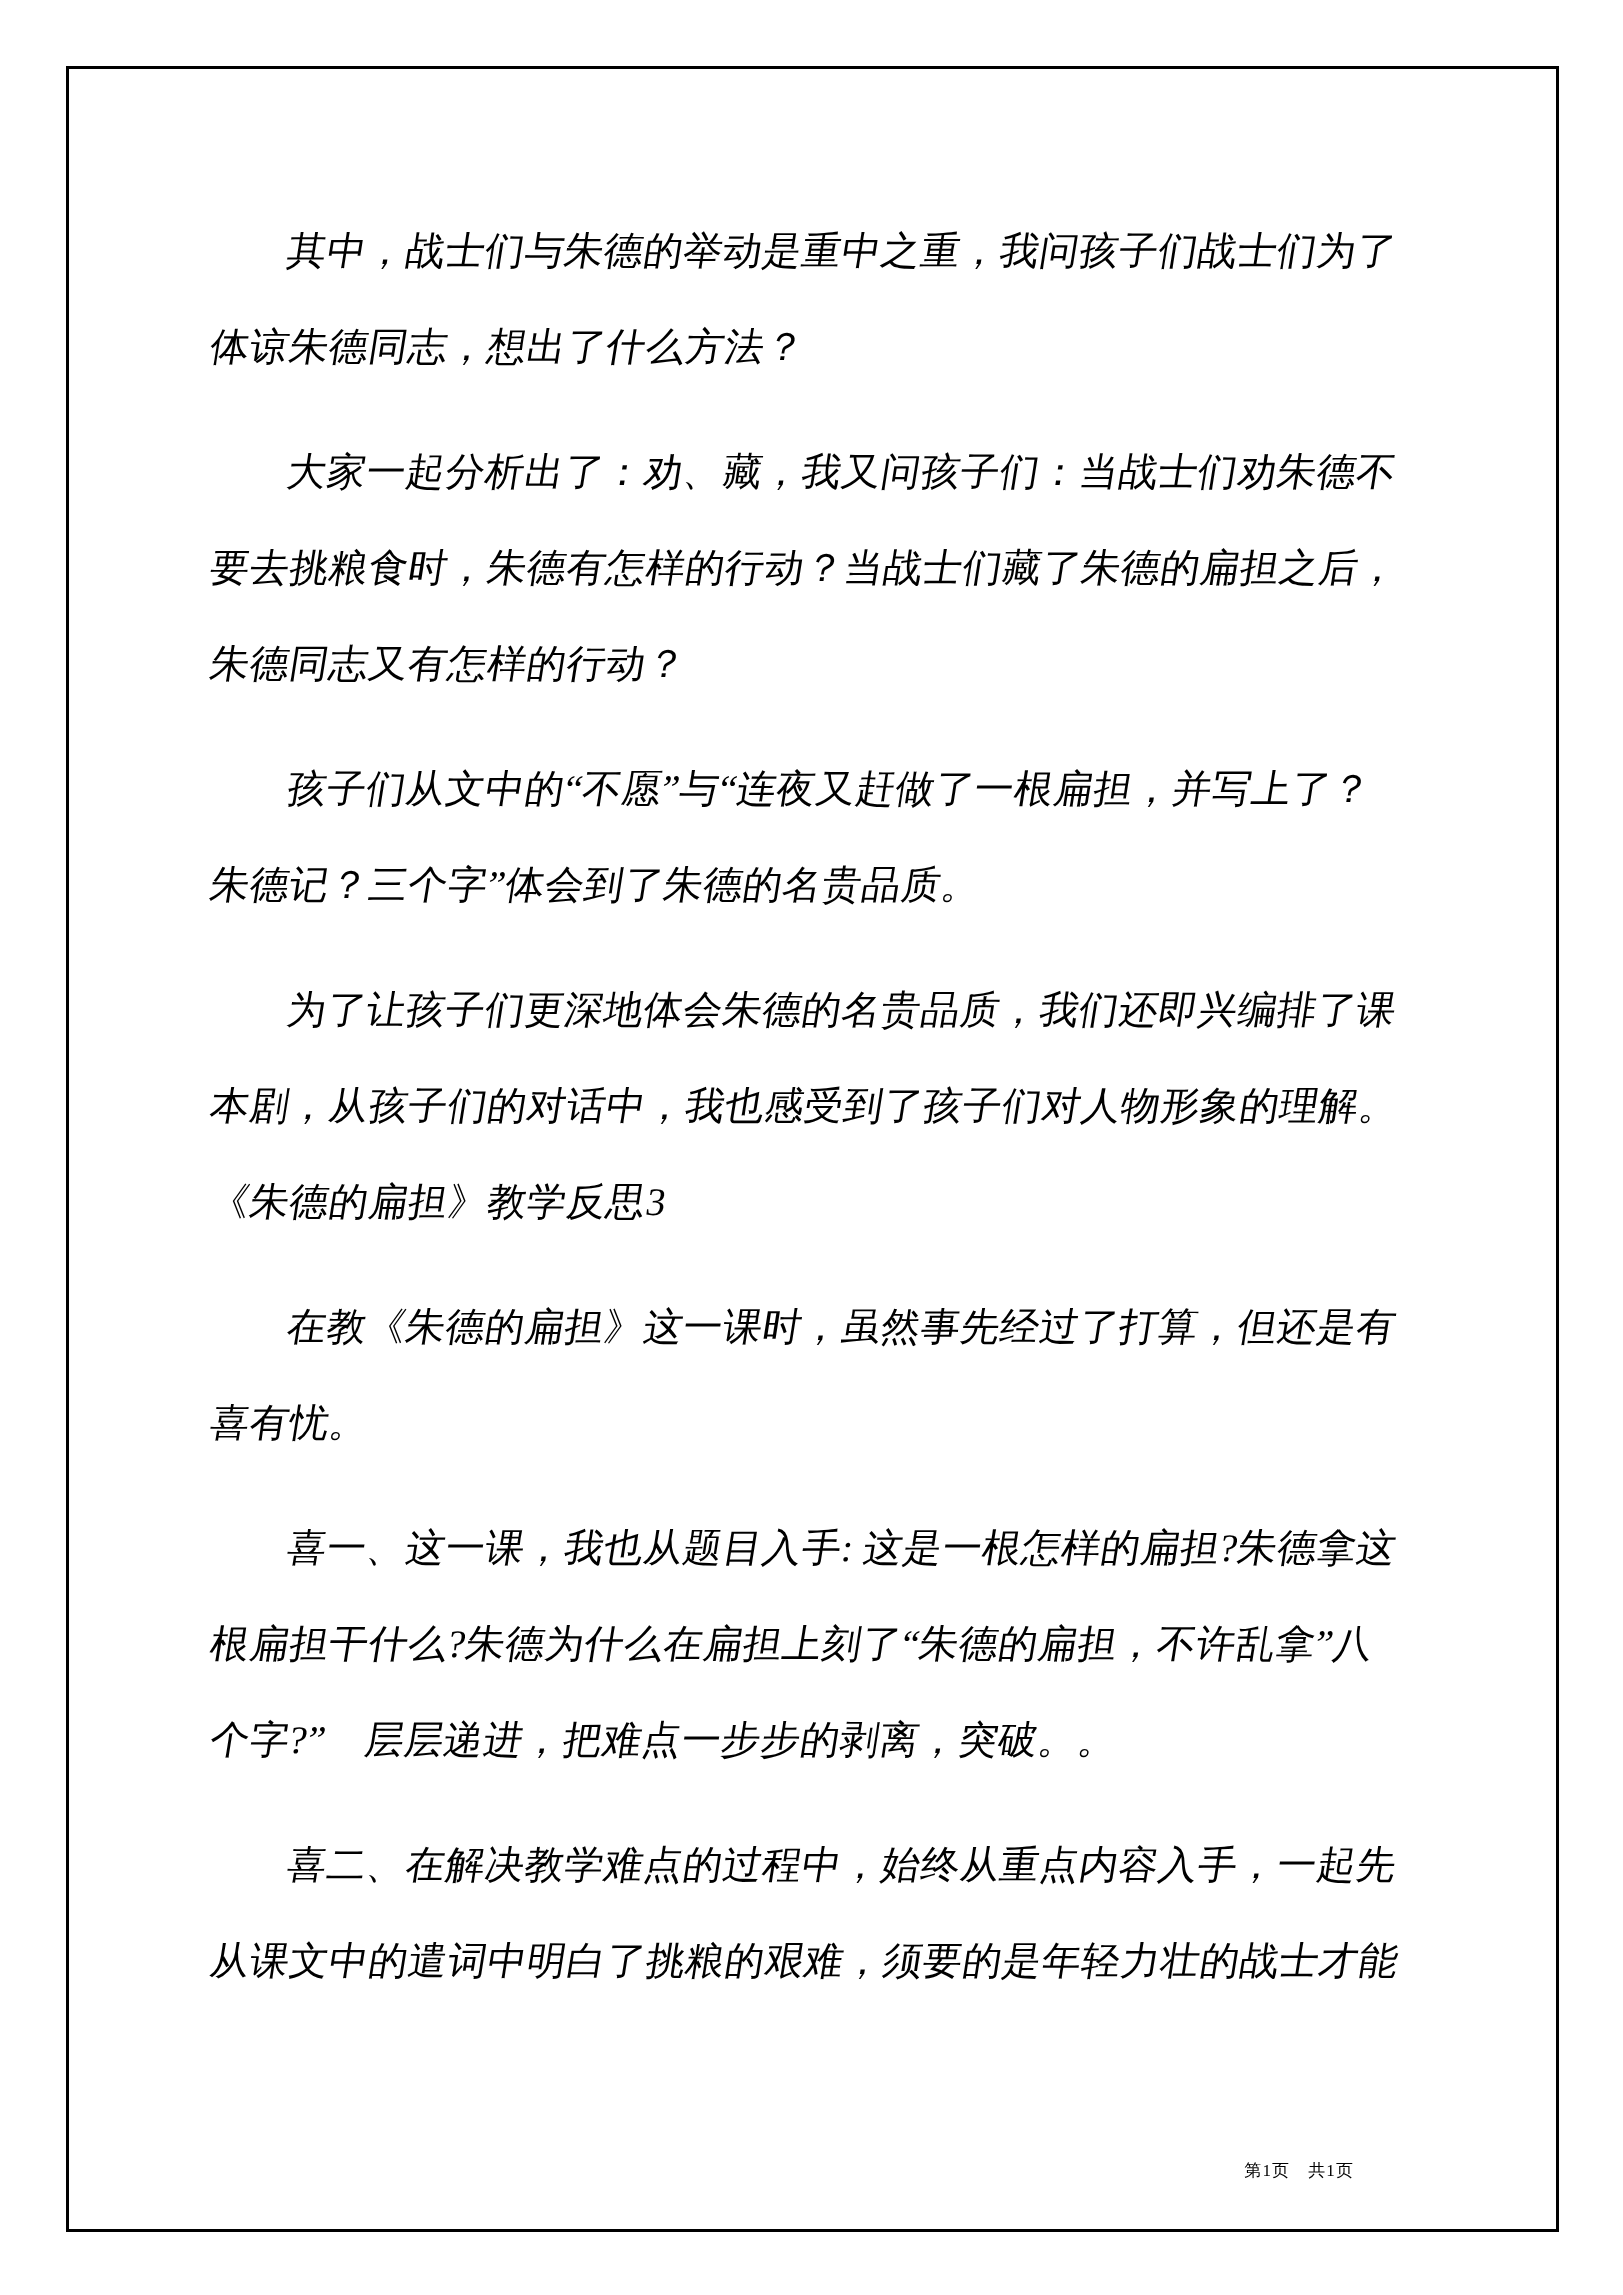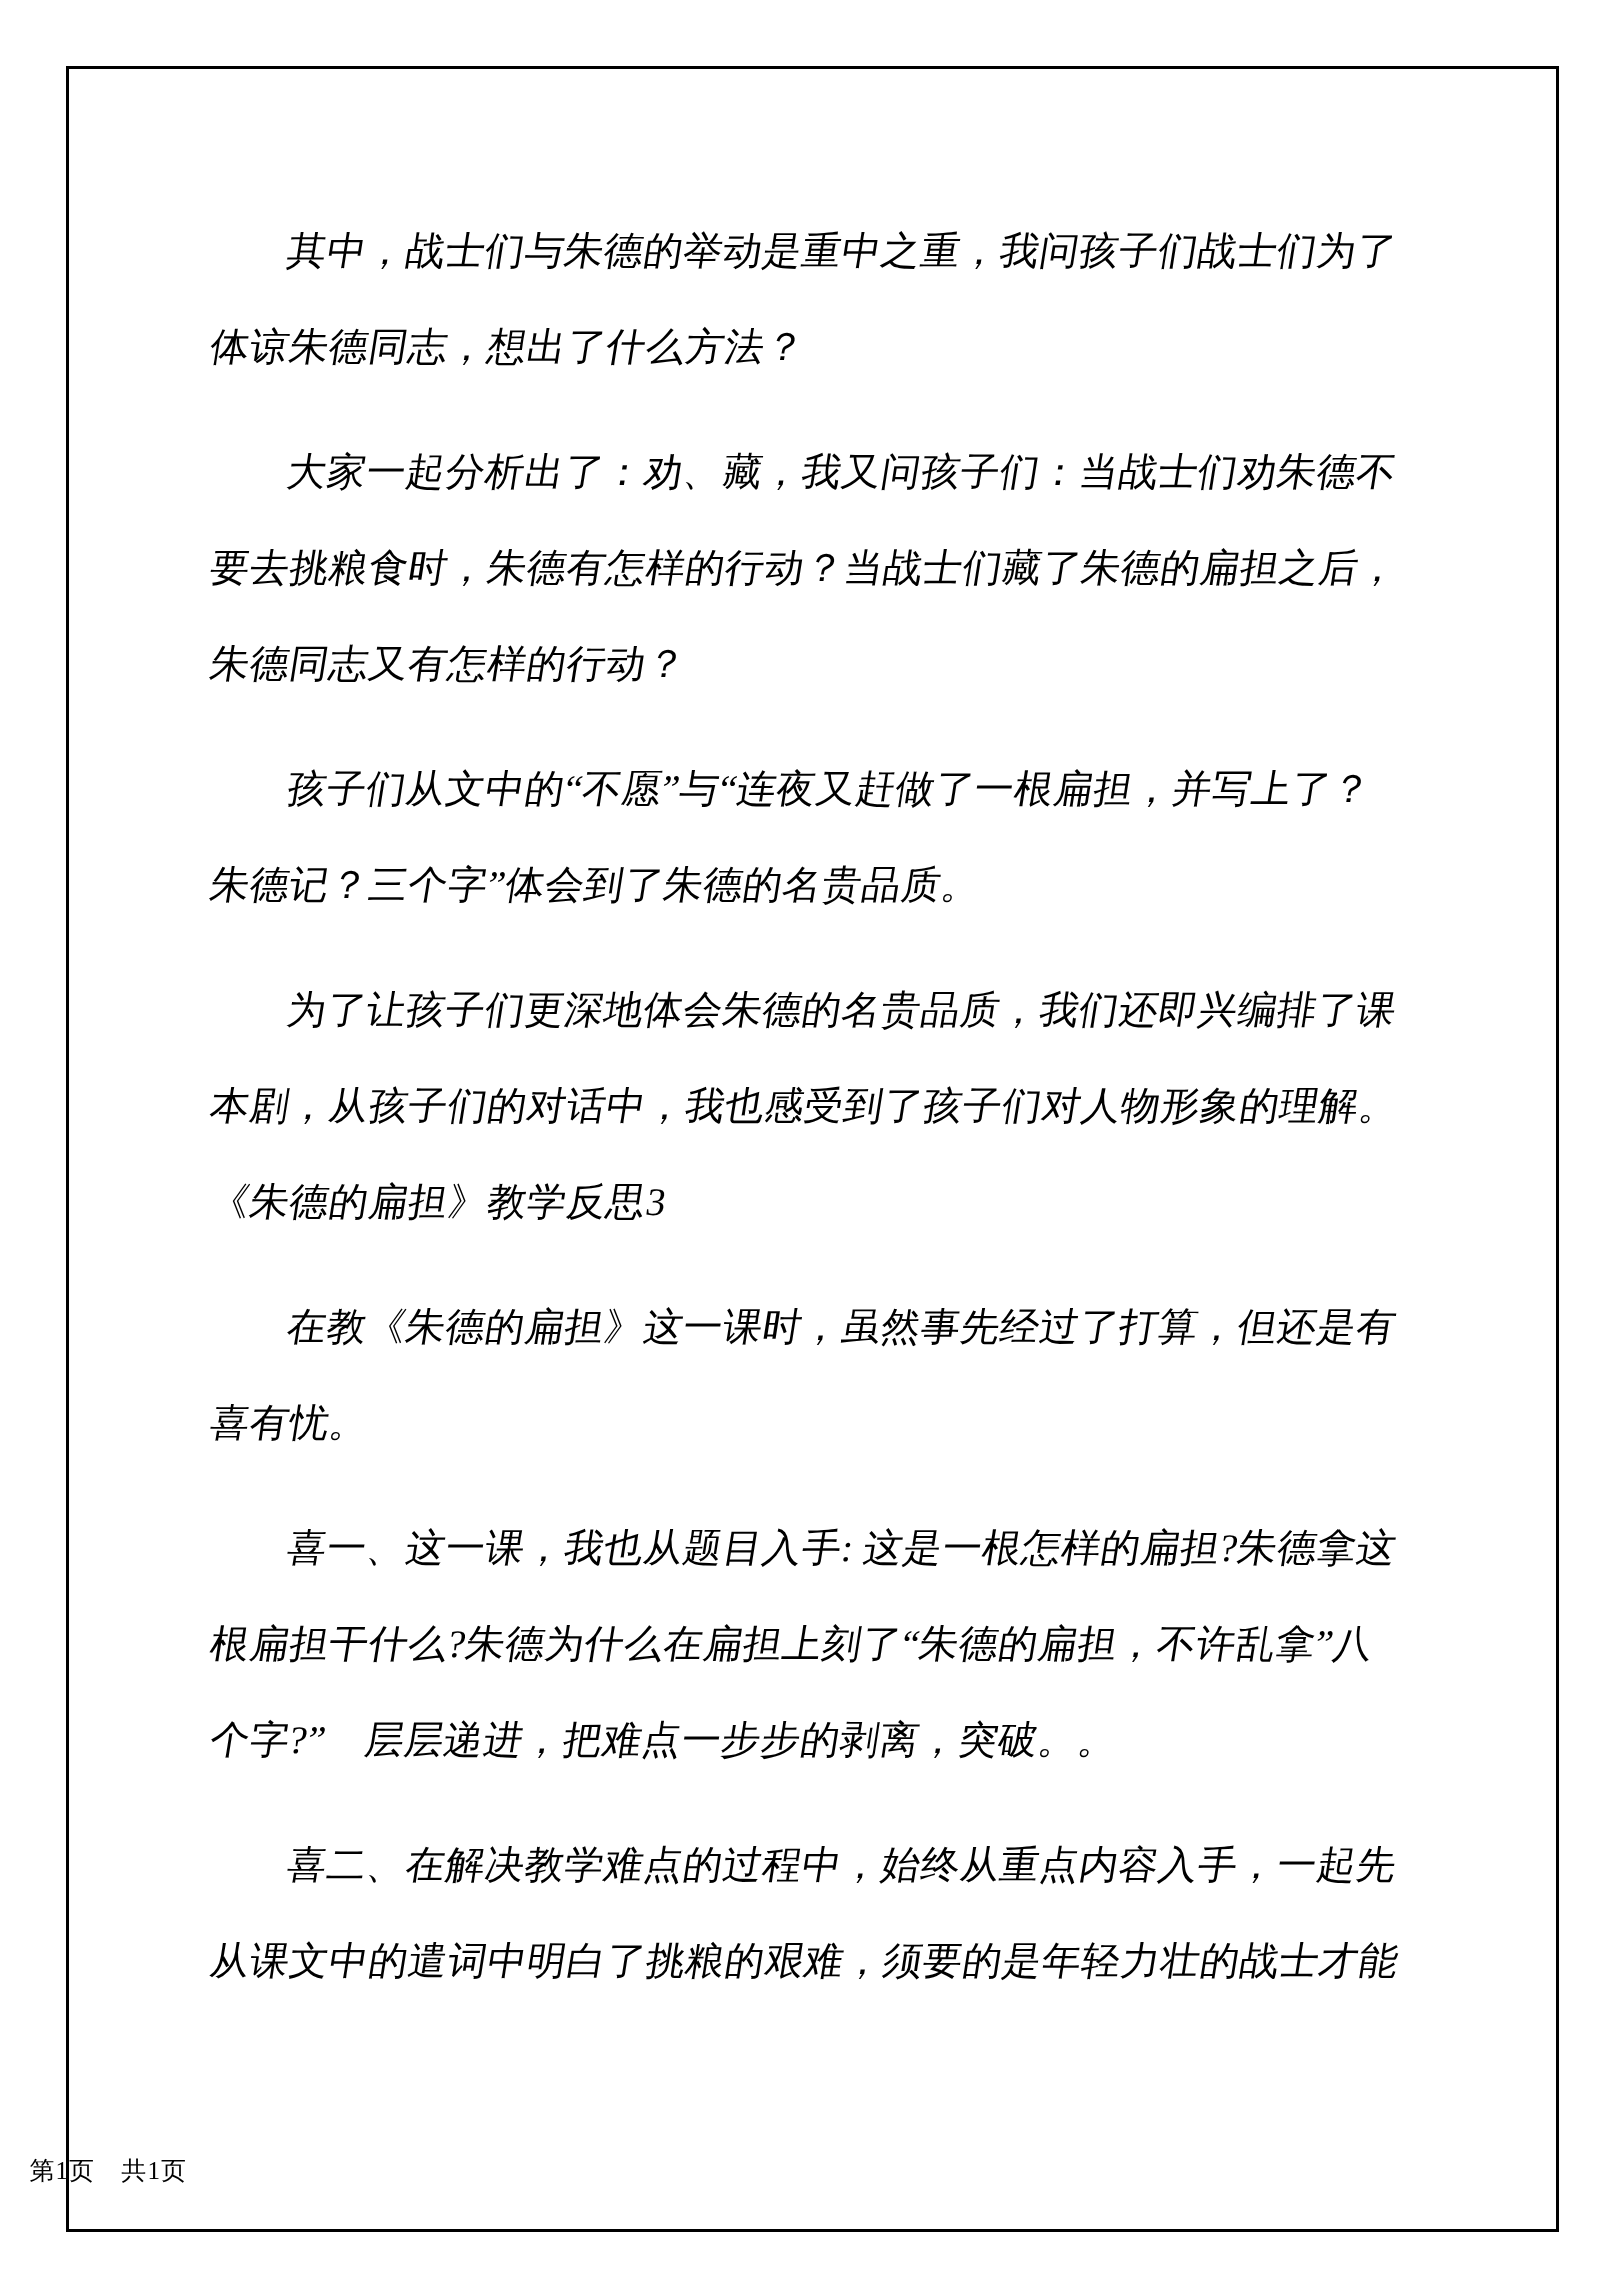--- a/index.html
+++ b/index.html
@@ -45,22 +45,22 @@
   .line .slant {
     display: inline-block;
     transform: skewX(-9deg); 
     transform-origin: 0 100%;
   }
   .footer {
     position: absolute;
     left: 0;
     top: 2127px;
     width: 1354px;
-    text-align: left;
-    font-size: 25px;
+    text-align: right;
+    font-size: 17px;
     line-height: 29px;
     letter-spacing: 1.1px;
     white-space: pre;
   }
 </style>
 </head>
 <body>
 
 <div class="page">
 

